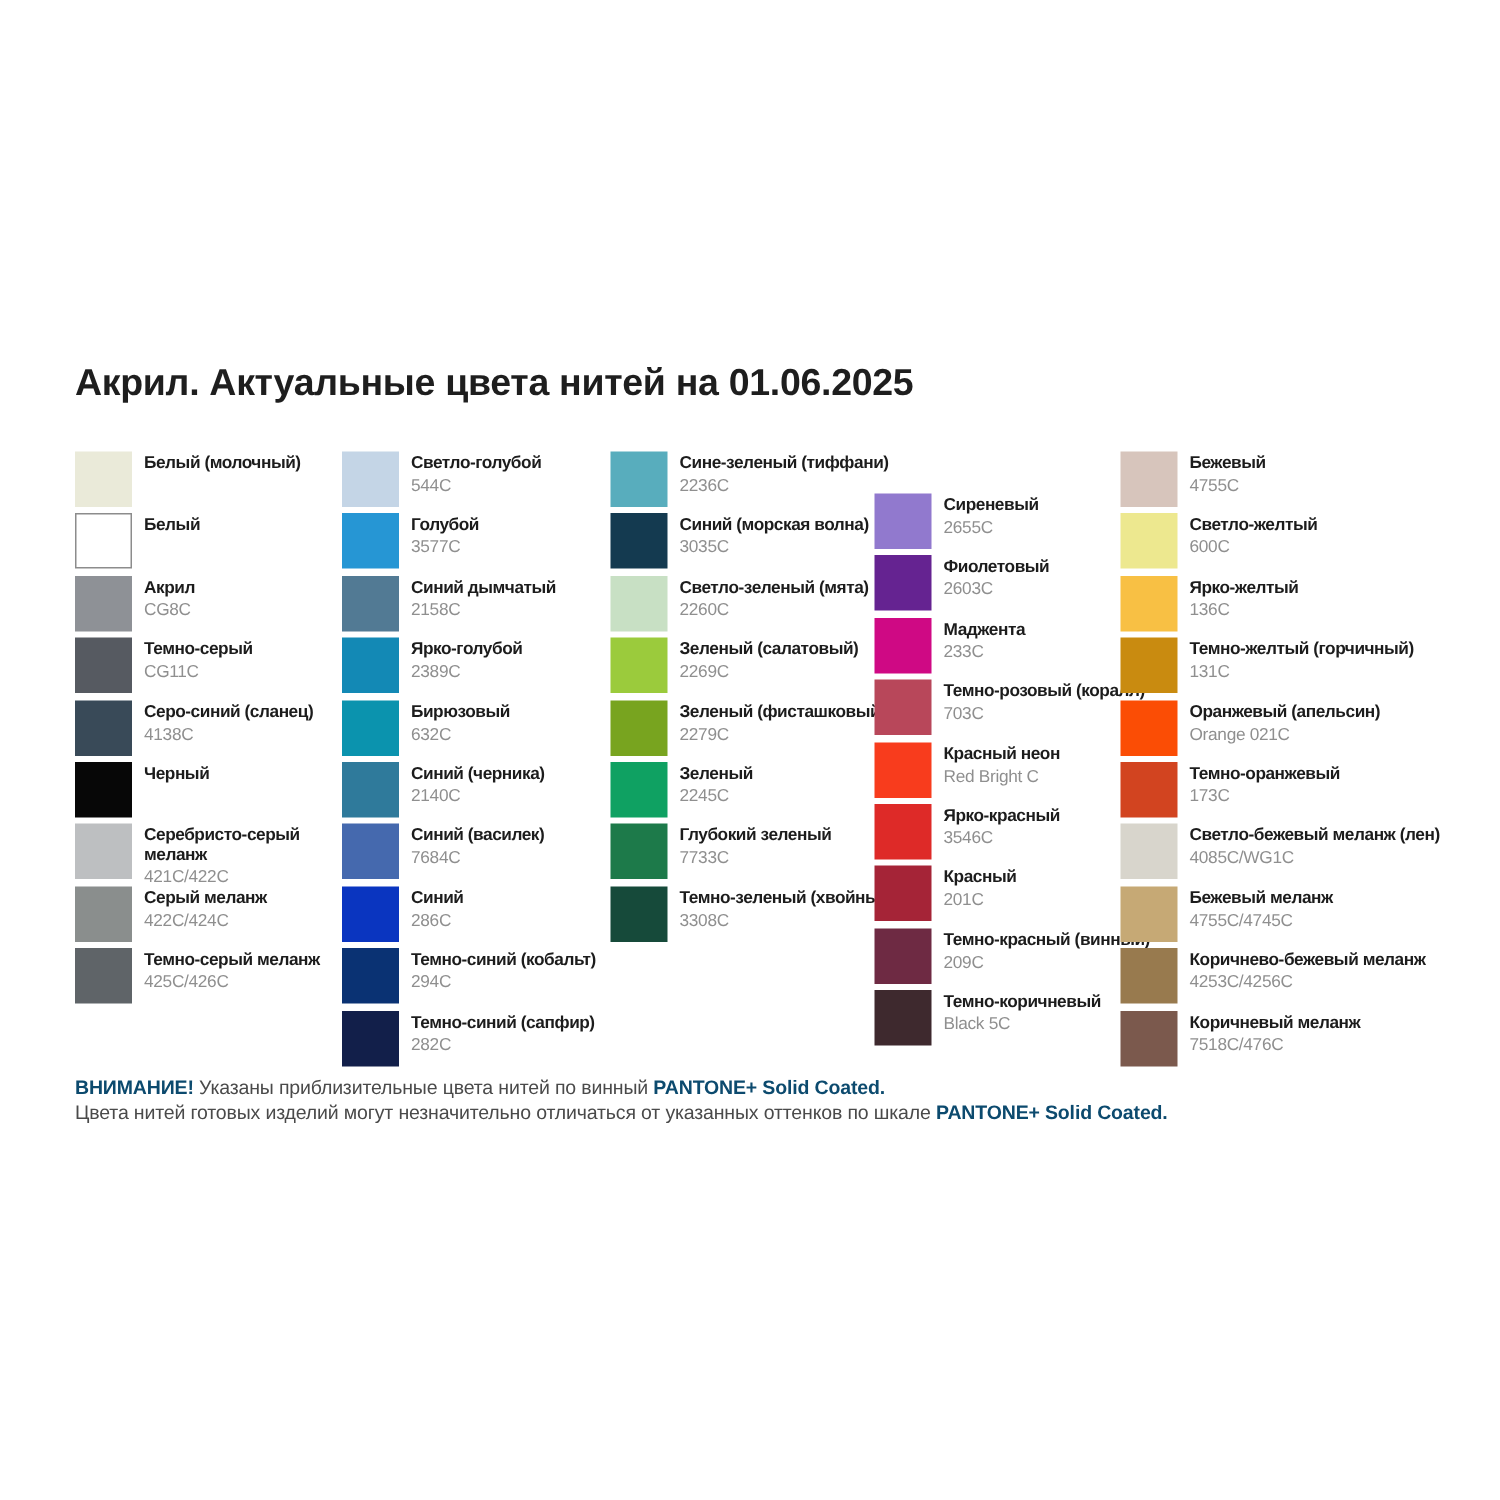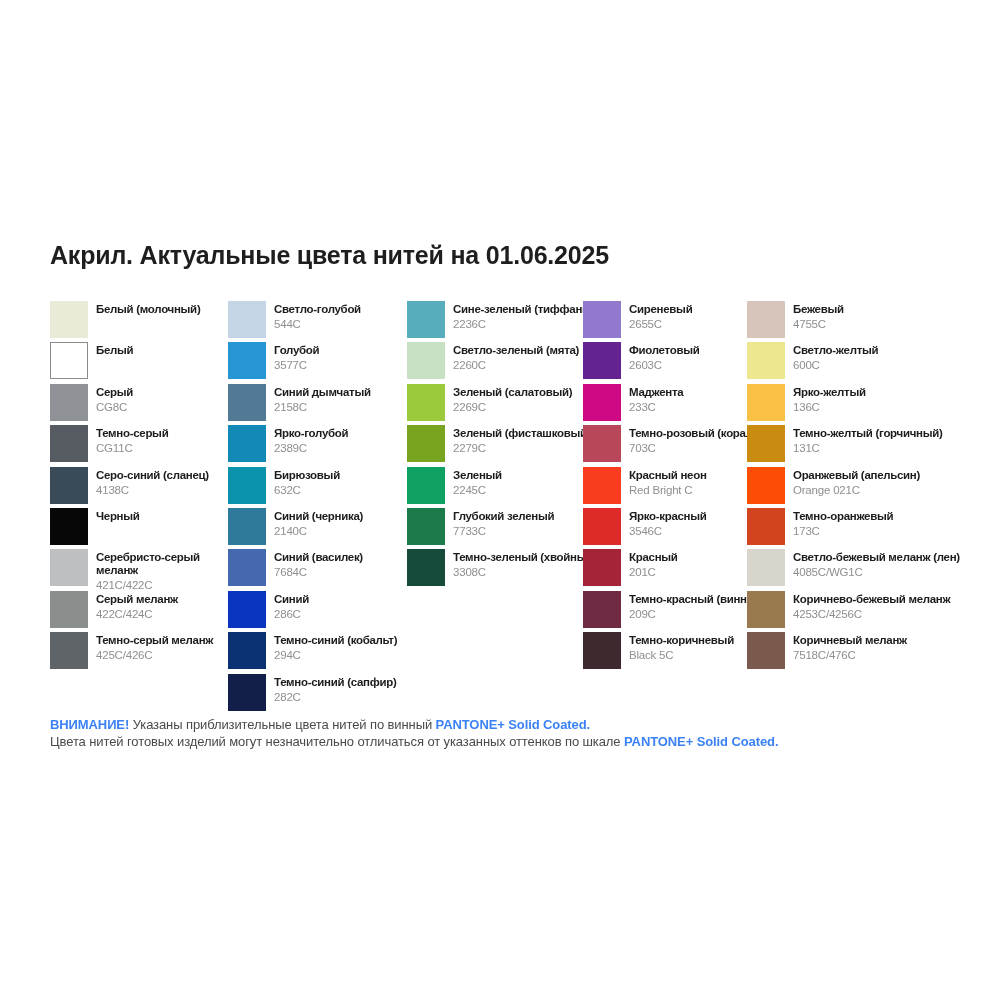--- a/index.html
+++ b/index.html
@@ -5,32 +5,32 @@
   html,body{margin:0;padding:0;background:#fff;}
   .page{position:relative;width:1000px;height:1000px;background:#ffffff;overflow:hidden;
         font-family:"Liberation Sans",sans-serif;}
   .title{position:absolute;left:50px;top:241px;font-size:25px;font-weight:700;
          color:#1e1e1e;letter-spacing:-0.2px;text-align:right;}
   #palette{position:absolute;top:301px;left:0;width:1000px;}
   .column{position:absolute;top:0;width:178px;}
   .column:nth-child(1){left:50px;}
   .column:nth-child(2){left:228px;}
   .column:nth-child(3){left:407px;}
-  .column:nth-child(4){left:583px;}
+  .column:nth-child(4){left:583px;margin-top:28px;}
   .column:nth-child(5){left:747px;}
   .row{position:relative;height:41.4px;}
   .swatch{position:absolute;left:0;top:0;width:38px;height:37px;box-sizing:border-box;}
   .labels{position:absolute;left:46px;top:2px;}
   .name{font-size:11.5px;font-weight:700;color:#1c1c1c;line-height:13px;
         letter-spacing:-0.3px;white-space:pre;}
   .code{font-size:11.5px;font-weight:400;color:#8f8f8f;line-height:13px;
         letter-spacing:-0.2px;margin-top:2px;white-space:pre;}
   .footer{position:absolute;left:50px;top:716px;font-size:13px;color:#4a4a4a;
           line-height:17px;letter-spacing:-0.1px;}
-  .footer b{color:#3b82f6;font-weight:700;}
+  .footer b{color:#0c4a6e;font-weight:700;}
 </style>
 </head>
 <body>
 
 <div class="page">
 
   <div class="title">Акрил. Актуальные цвета нитей на 01.06.2025</div>
 
   <div id="palette">
       <div class="column">
@@ -44,21 +44,21 @@
         <div class="row">
       <div class="swatch" style="background: rgb(255, 255, 255); border: 1px solid rgb(140, 140, 140);"></div>
       <div class="labels">
         <div class="name">Белый</div>
         <div class="code"></div>
       </div>
     </div>
         <div class="row">
       <div class="swatch" style="background: rgb(142, 145, 150);"></div>
       <div class="labels">
-        <div class="name">Серый</div>
+        <div class="name">Акрил</div>
         <div class="code">CG8C</div>
       </div>
     </div>
         <div class="row">
       <div class="swatch" style="background: rgb(86, 90, 97);"></div>
       <div class="labels">
         <div class="name">Темно-серый</div>
         <div class="code">CG11C</div>
       </div>
     </div>
@@ -173,20 +173,27 @@
       </div>
       <div class="column">
         <div class="row">
       <div class="swatch" style="background: rgb(88, 173, 189);"></div>
       <div class="labels">
         <div class="name">Сине-зеленый (тиффани)</div>
         <div class="code">2236C</div>
       </div>
     </div>
         <div class="row">
+      <div class="swatch" style="background: rgb(20, 58, 80);"></div>
+      <div class="labels">
+        <div class="name">Синий (морская волна)</div>
+        <div class="code">3035C</div>
+      </div>
+    </div>
+        <div class="row">
       <div class="swatch" style="background: rgb(200, 224, 196);"></div>
       <div class="labels">
         <div class="name">Светло-зеленый (мята)</div>
         <div class="code">2260C</div>
       </div>
     </div>
         <div class="row">
       <div class="swatch" style="background: rgb(155, 203, 60);"></div>
       <div class="labels">
         <div class="name">Зеленый (салатовый)</div>
@@ -328,20 +335,27 @@
       <div class="labels">
         <div class="name">Темно-оранжевый</div>
         <div class="code">173C</div>
       </div>
     </div>
         <div class="row">
       <div class="swatch" style="background: rgb(216, 213, 204);"></div>
       <div class="labels">
         <div class="name">Светло-бежевый меланж (лен)</div>
         <div class="code">4085C/WG1C</div>
+      </div>
+    </div>
+        <div class="row">
+      <div class="swatch" style="background: rgb(198, 169, 117);"></div>
+      <div class="labels">
+        <div class="name">Бежевый меланж</div>
+        <div class="code">4755C/4745C</div>
       </div>
     </div>
         <div class="row">
       <div class="swatch" style="background: rgb(152, 122, 78);"></div>
       <div class="labels">
         <div class="name">Коричнево-бежевый меланж</div>
         <div class="code">4253C/4256C</div>
       </div>
     </div>
         <div class="row">

